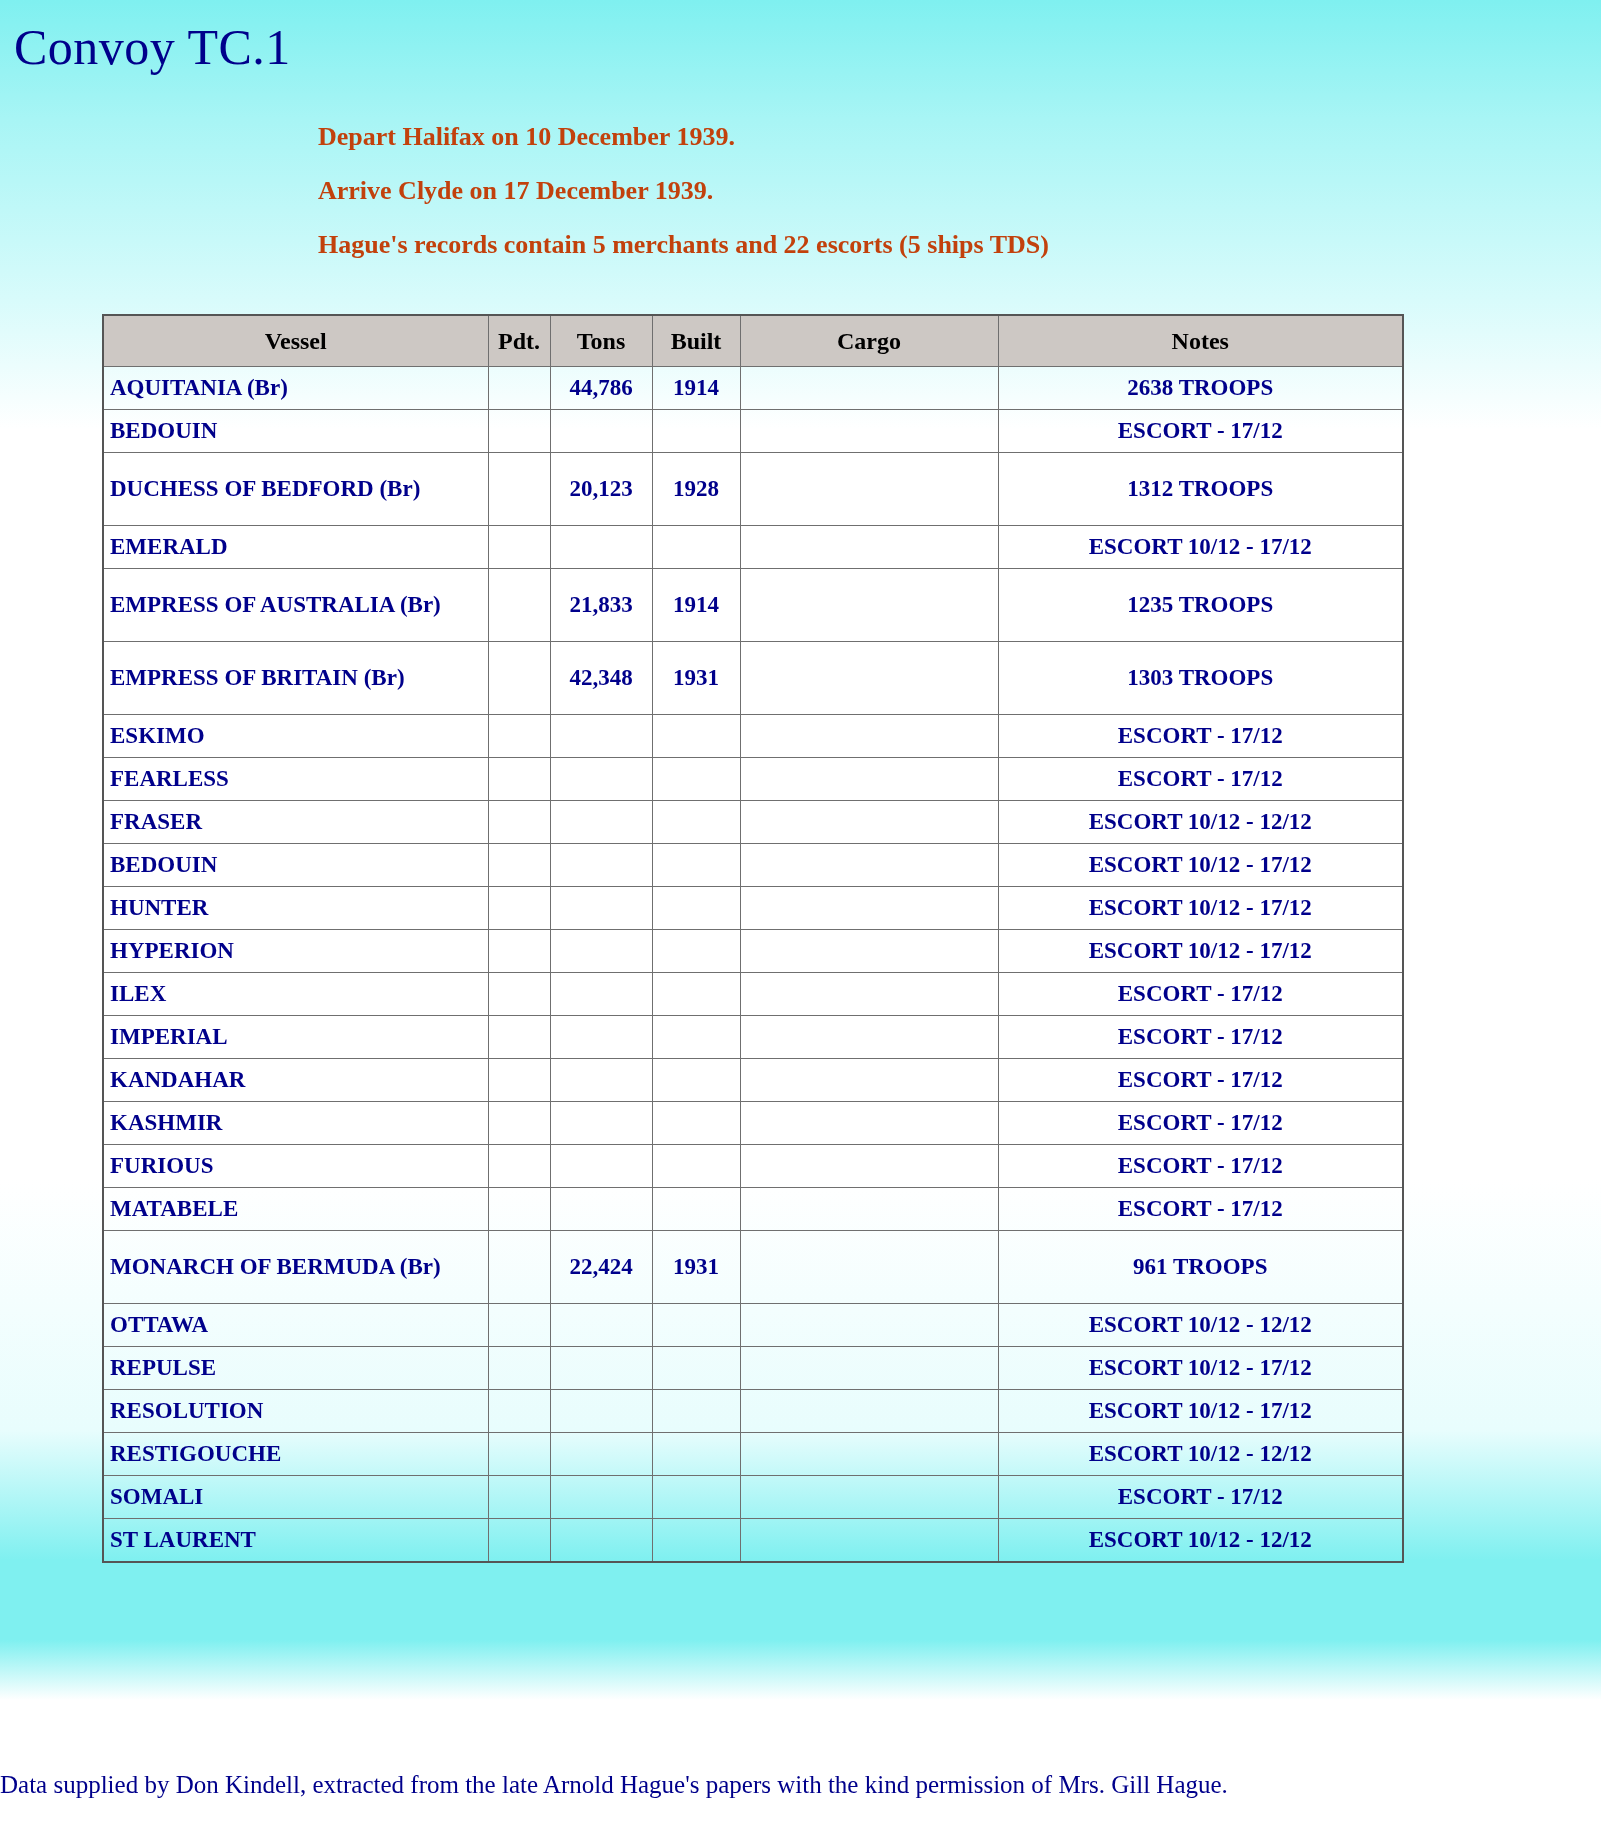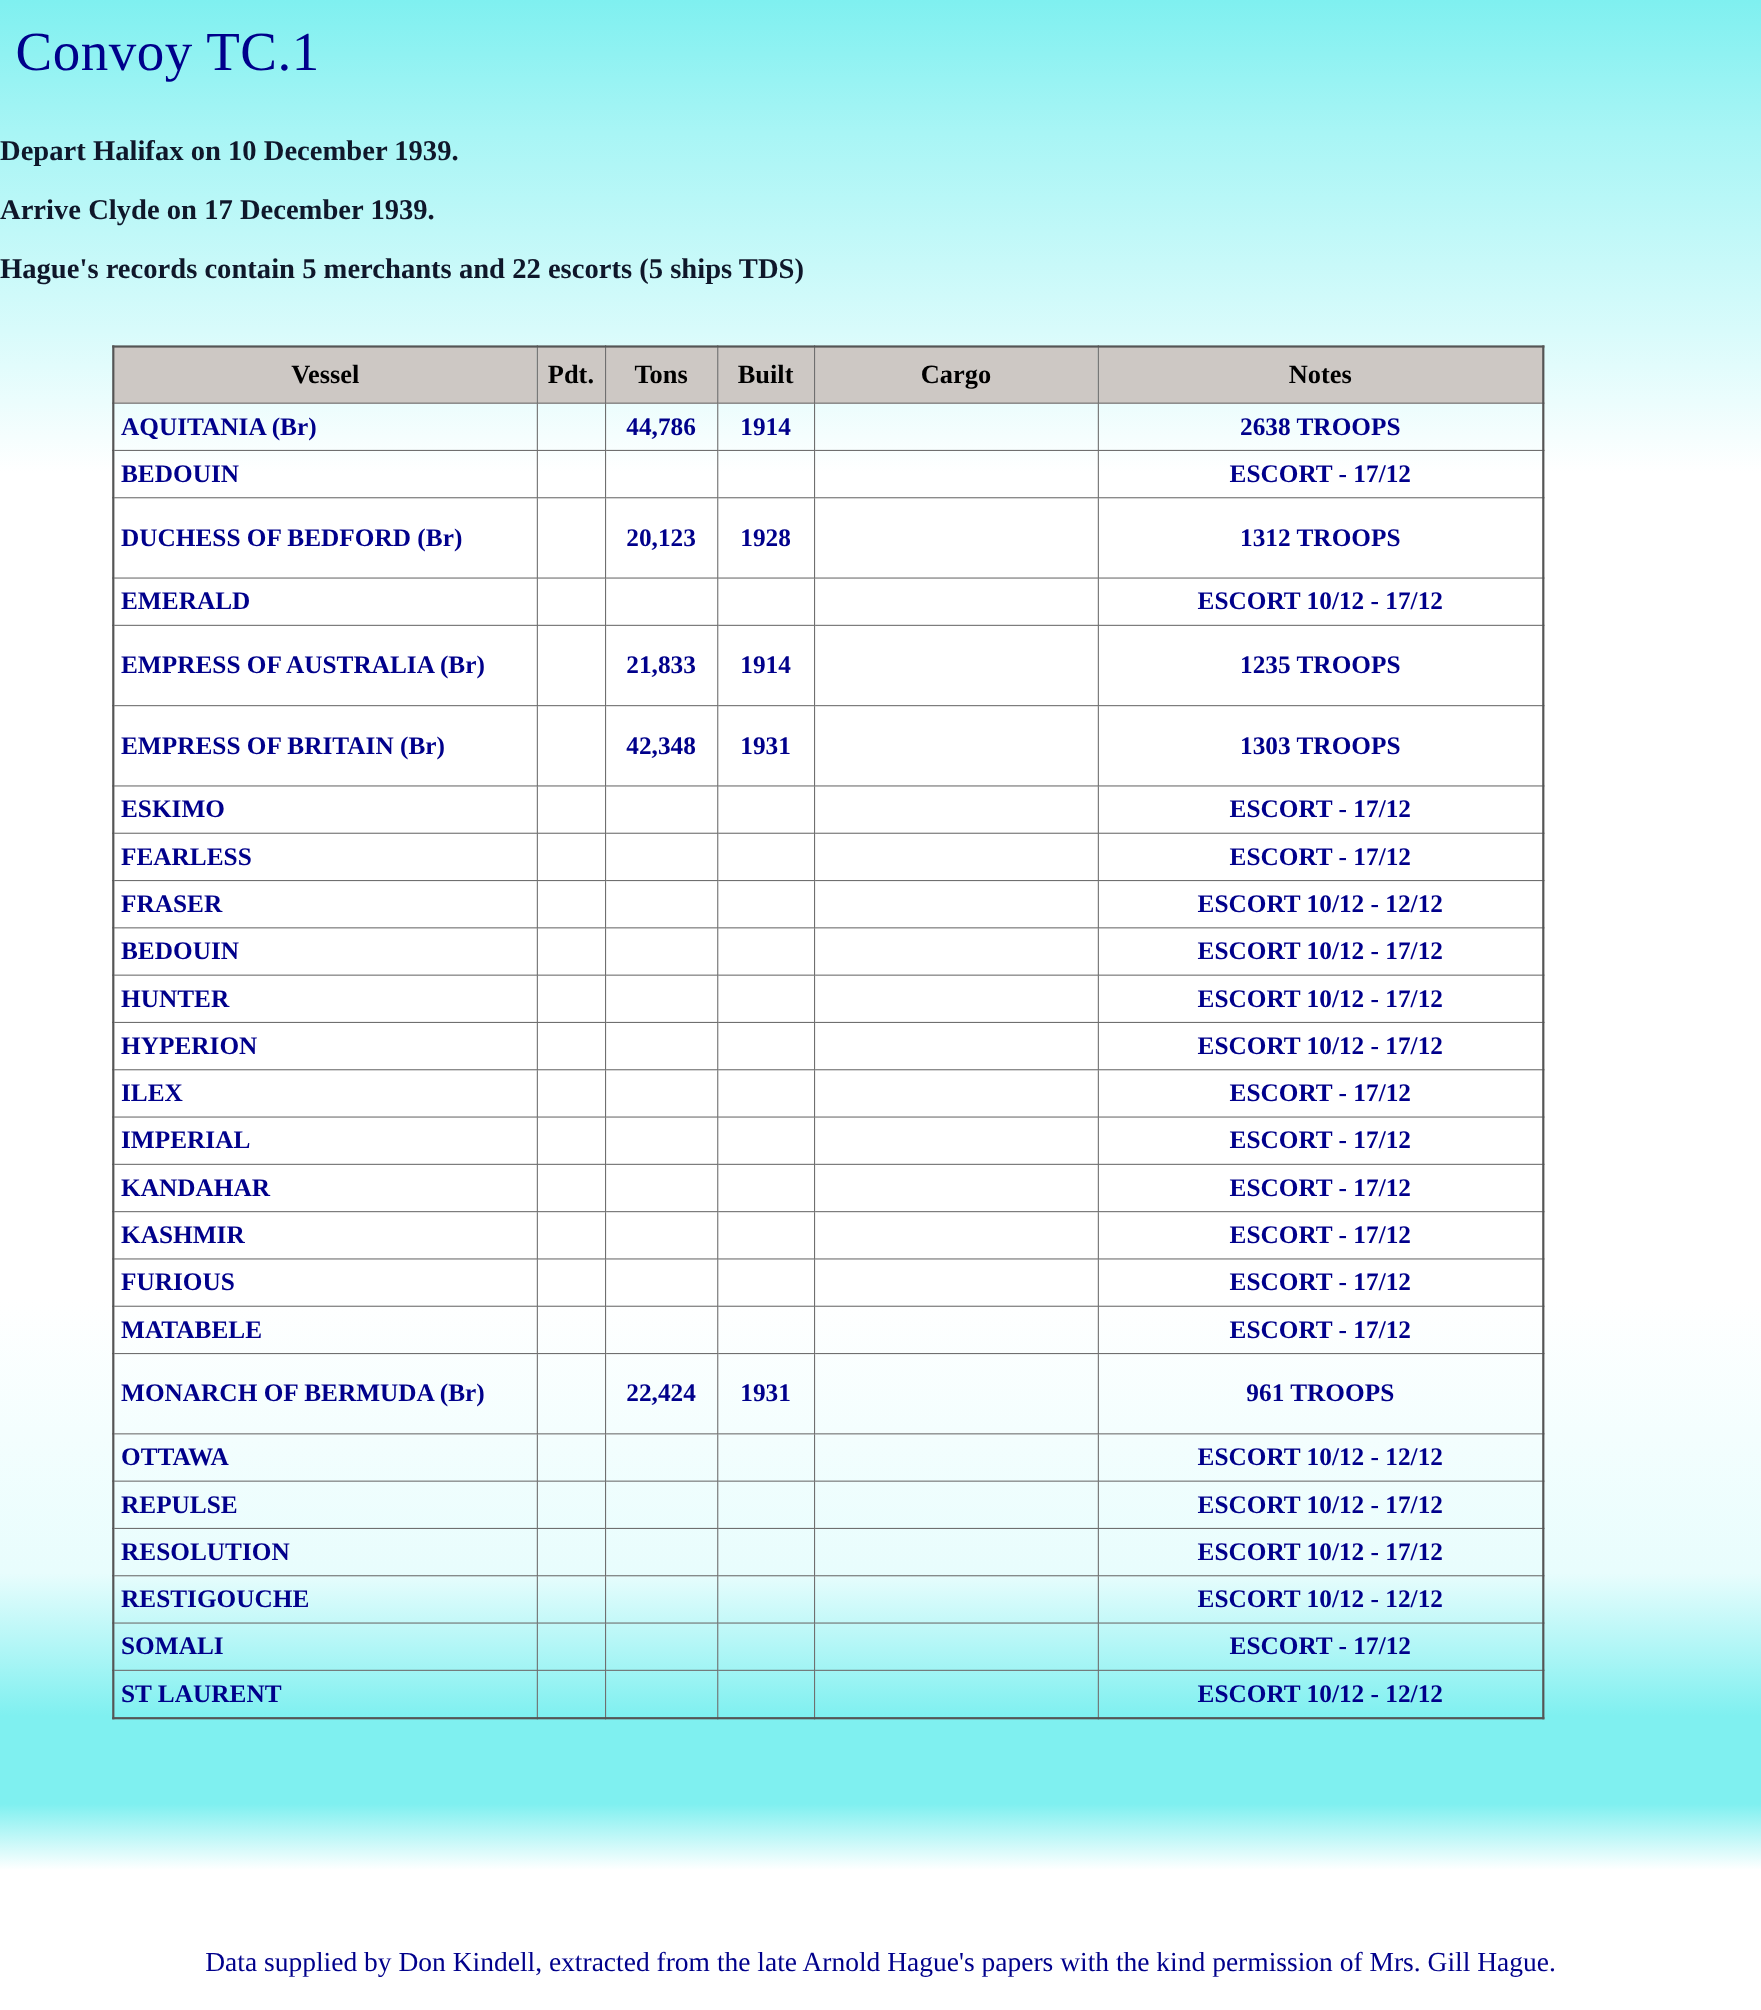--- a/index.html
+++ b/index.html
@@ -26,24 +26,25 @@
   }
   .page-title {
     font-size: 50px;
     font-weight: normal;
     color: #00008b;
     padding: 18px 0 0 14px;
     letter-spacing: 0.5px;
   }
   .summary {
     margin-top: 34px;
+    padding-left: 318px;
     font-size: 26px;
     font-weight: bold;
     line-height: 54px;
-    color: #0f172a;
+    color: #c2410c;
   }
   .table-wrap {
     margin-top: 42px;
     padding-left: 102px;
   }
   table.convoy {
     border-collapse: collapse;
     width: 1300px;
     table-layout: fixed;
     border: 2px solid #555555;
@@ -75,21 +76,21 @@
   td.notes { text-align: center; }
   tr.row-tall td { height: 64px; }
   tr.row-norm td { height: 34px; }
   tbody tr { background: transparent; }
 
   .footer {
     position: absolute;
     left: 0;
     right: 0;
     bottom: 28px;
-    text-align: center;
+    text-align: left;
     font-size: 25px;
     color: #00008b;
     font-weight: normal;
   }
 </style>
 </head>
 <body>
 
 <div class="page-title">Convoy TC.1</div>
 

